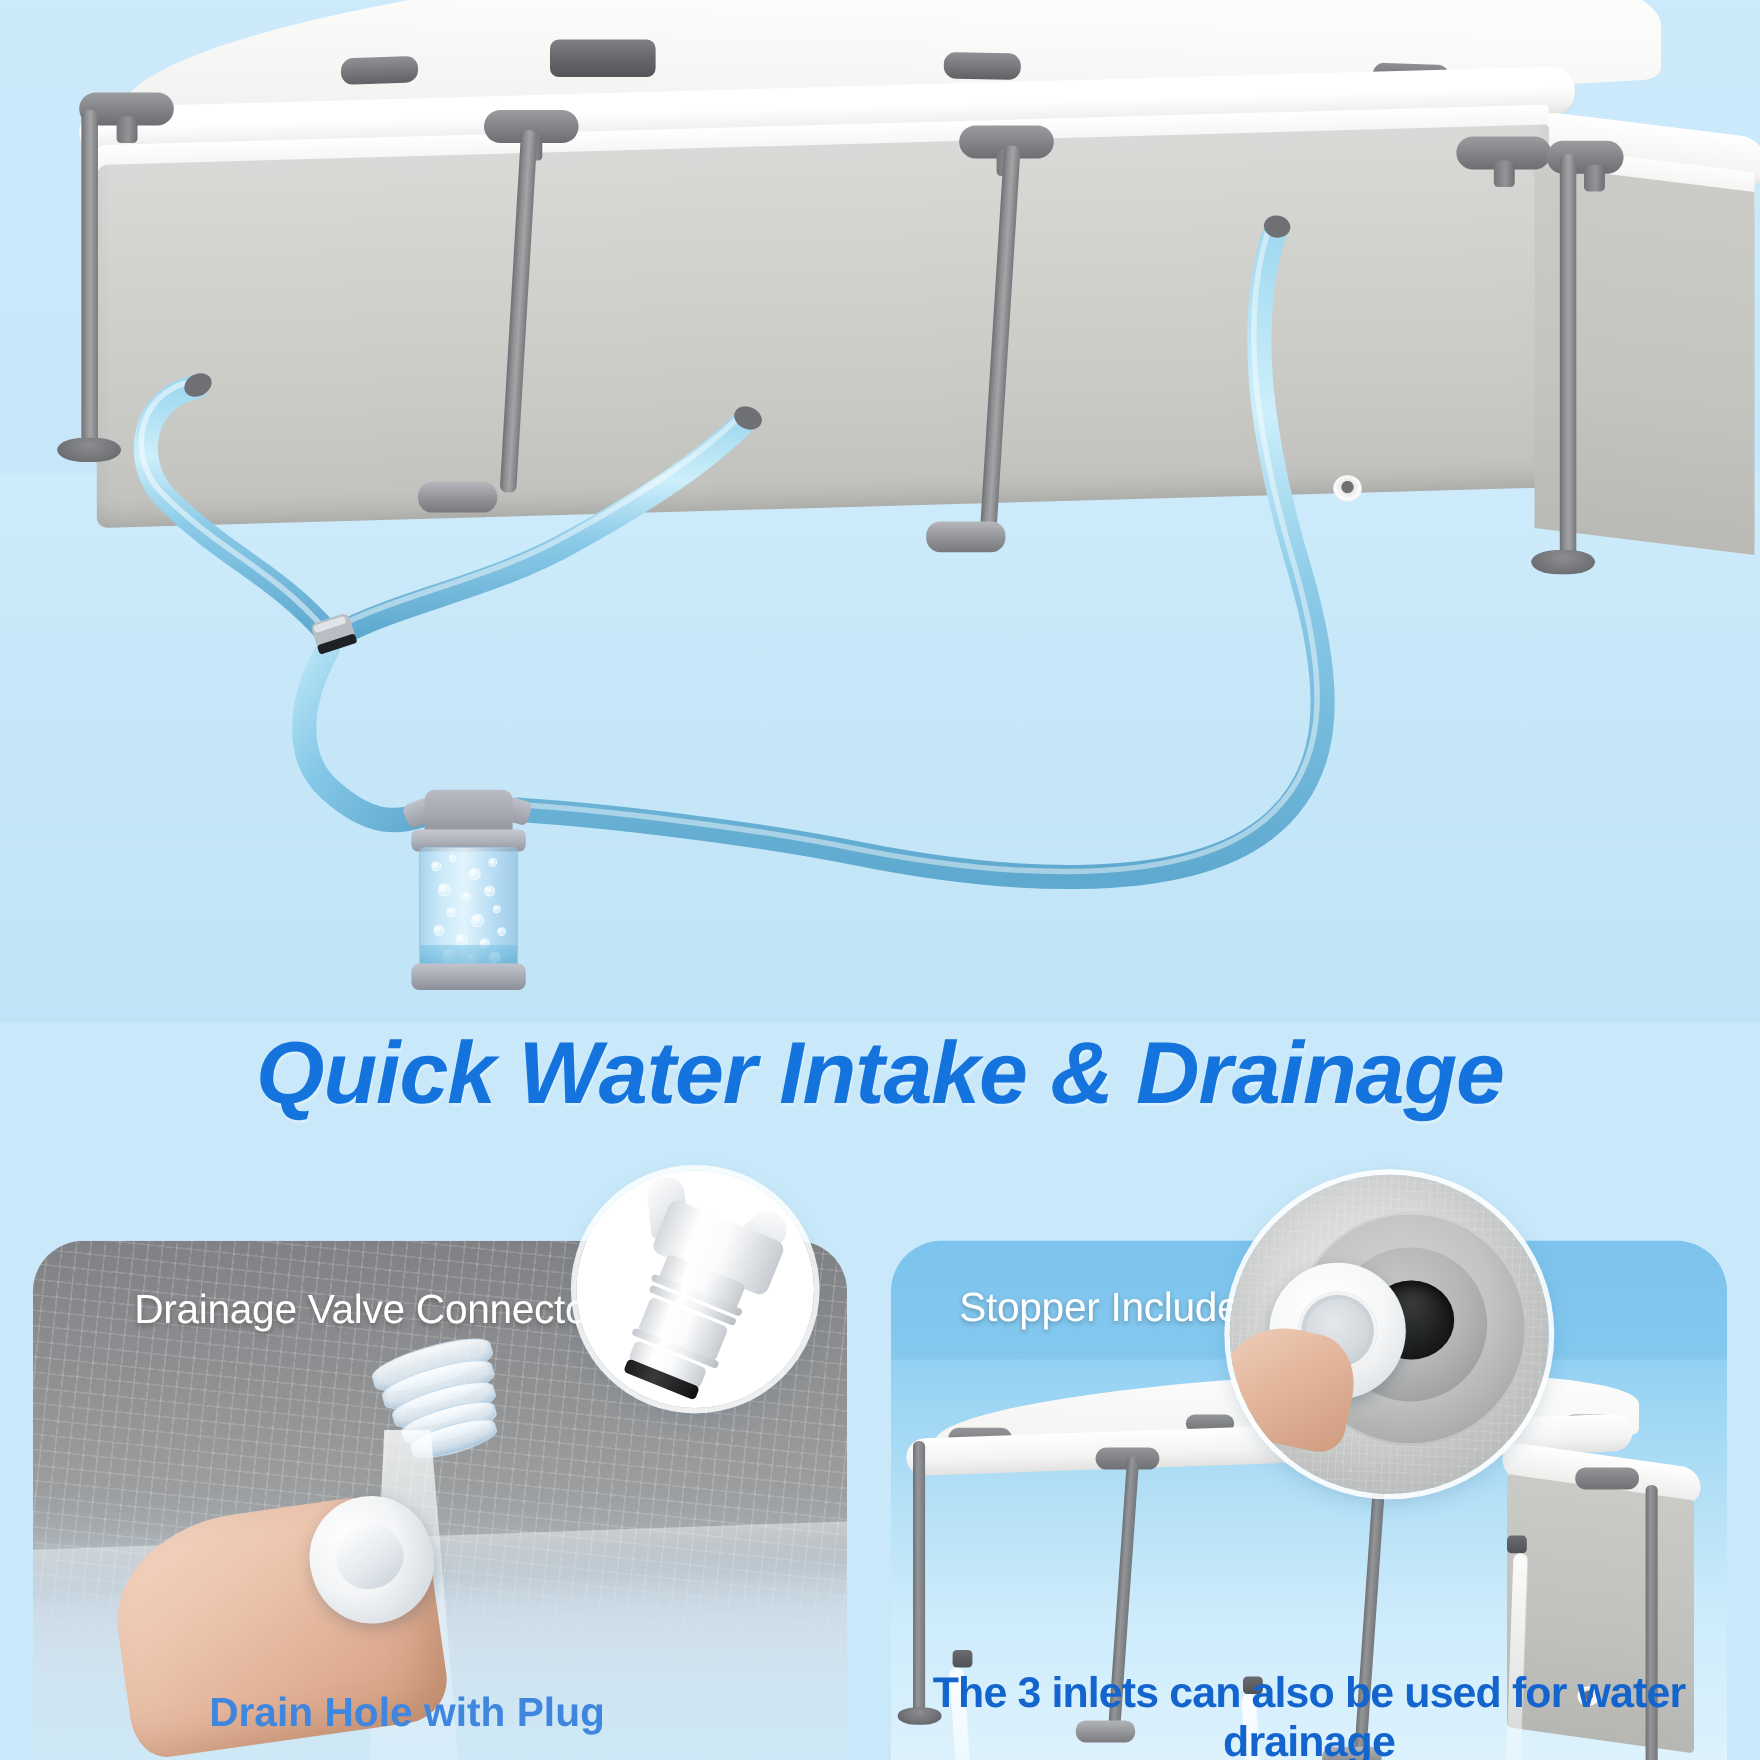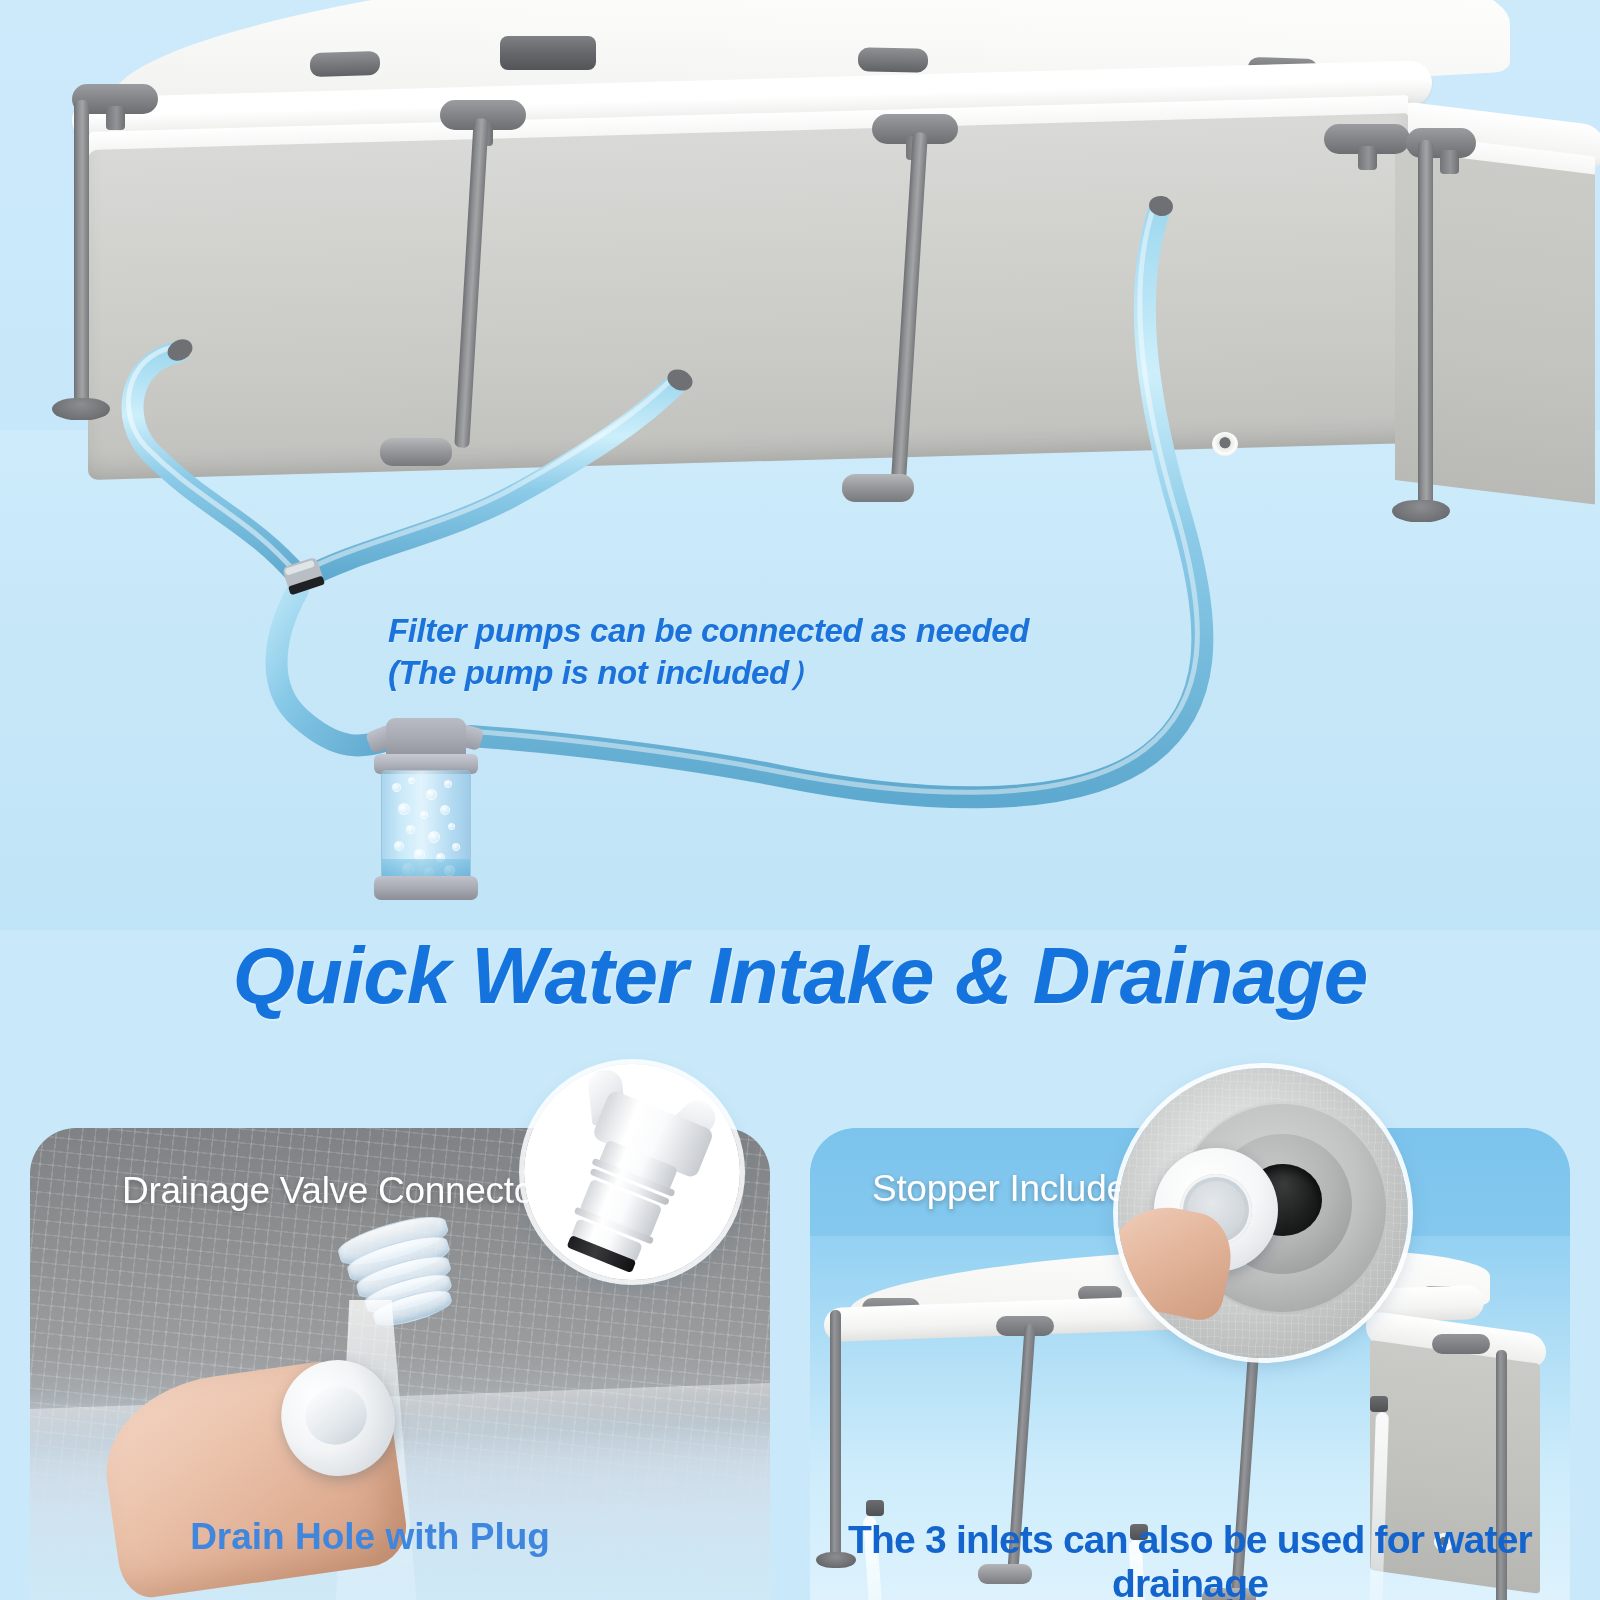--- a/index.html
+++ b/index.html
@@ -505,24 +505,20 @@
       <div class="bub" style="left:70px; top:72px; width:8px;  height:8px;"></div>
       <div class="bub" style="left:20px; top:92px; width:12px; height:12px;"></div>
       <div class="bub" style="left:42px; top:96px; width:10px; height:10px;"></div>
       <div class="bub" style="left:62px; top:94px; width:11px; height:11px;"></div>
       <div style="position:absolute;left:0;bottom:0;width:100%;height:22px;
                   background:linear-gradient(180deg,rgba(110,190,225,.45),rgba(70,160,205,.6));"></div>
     </div>
     <div id="pump-base"></div>
   </div>
 
-  <div id="callout">
-    <div>Filter pumps can be connected as needed</div>
-    <div>(The pump is not included）</div>
-  </div>
 </div>
 
 <div id="main-title">Quick Water Intake &amp; Drainage</div>
 
 <div id="panels">
 
   <div class="panel" id="panel-left">
     <div id="mesh"></div>
     <div id="fabric-fold"></div>
     <div id="mesh-fade"></div>
@@ -539,21 +535,21 @@
   <div id="stream-left" style="top:172px;"></div>
   <div class="splash" style="left:350px; top:300px; width:16px; height:14px;"></div>
   <div class="splash" style="left:378px; top:336px; width:12px; height:11px;"></div>
   <div class="splash" style="left:336px; top:360px; width:18px; height:15px;"></div>
   <div class="splash" style="left:366px; top:404px; width:14px; height:12px;"></div>
 
   <div id="hand" style="top:244px;"></div>
   <div id="plug" style="top:232px;"></div>
 
   <div class="panel-label-white" style="left:122px; top:42px;">Drainage Valve Connector</div>
-  <div class="sublabel-left" style="top:388px;">Drain Hole with Plug</div>
+  <div class="sublabel-left" style="top:408px;">Drain Hole with Plug</div>
 
   <div id="inset-valve" style="top:-64px;">
     <div id="connector">
       <div class="wing" style="left:-2px;  top:6px;  transform:rotate(-28deg);"></div>
       <div class="wing" style="left:86px;  top:0px;  transform:rotate(26deg);"></div>
       <div class="conn-seg" style="left:16px;  top:24px; width:112px; height:52px; border-radius:9px;"></div>
       <div class="conn-seg" style="left:32px;  top:72px; width:76px;  height:26px;"></div>
       <div class="conn-rib" style="left:26px;  top:94px;  width:88px;"></div>
       <div class="conn-rib" style="left:28px;  top:104px; width:84px;"></div>
       <div class="conn-seg" style="left:32px;  top:114px; width:76px; height:34px;"></div>

